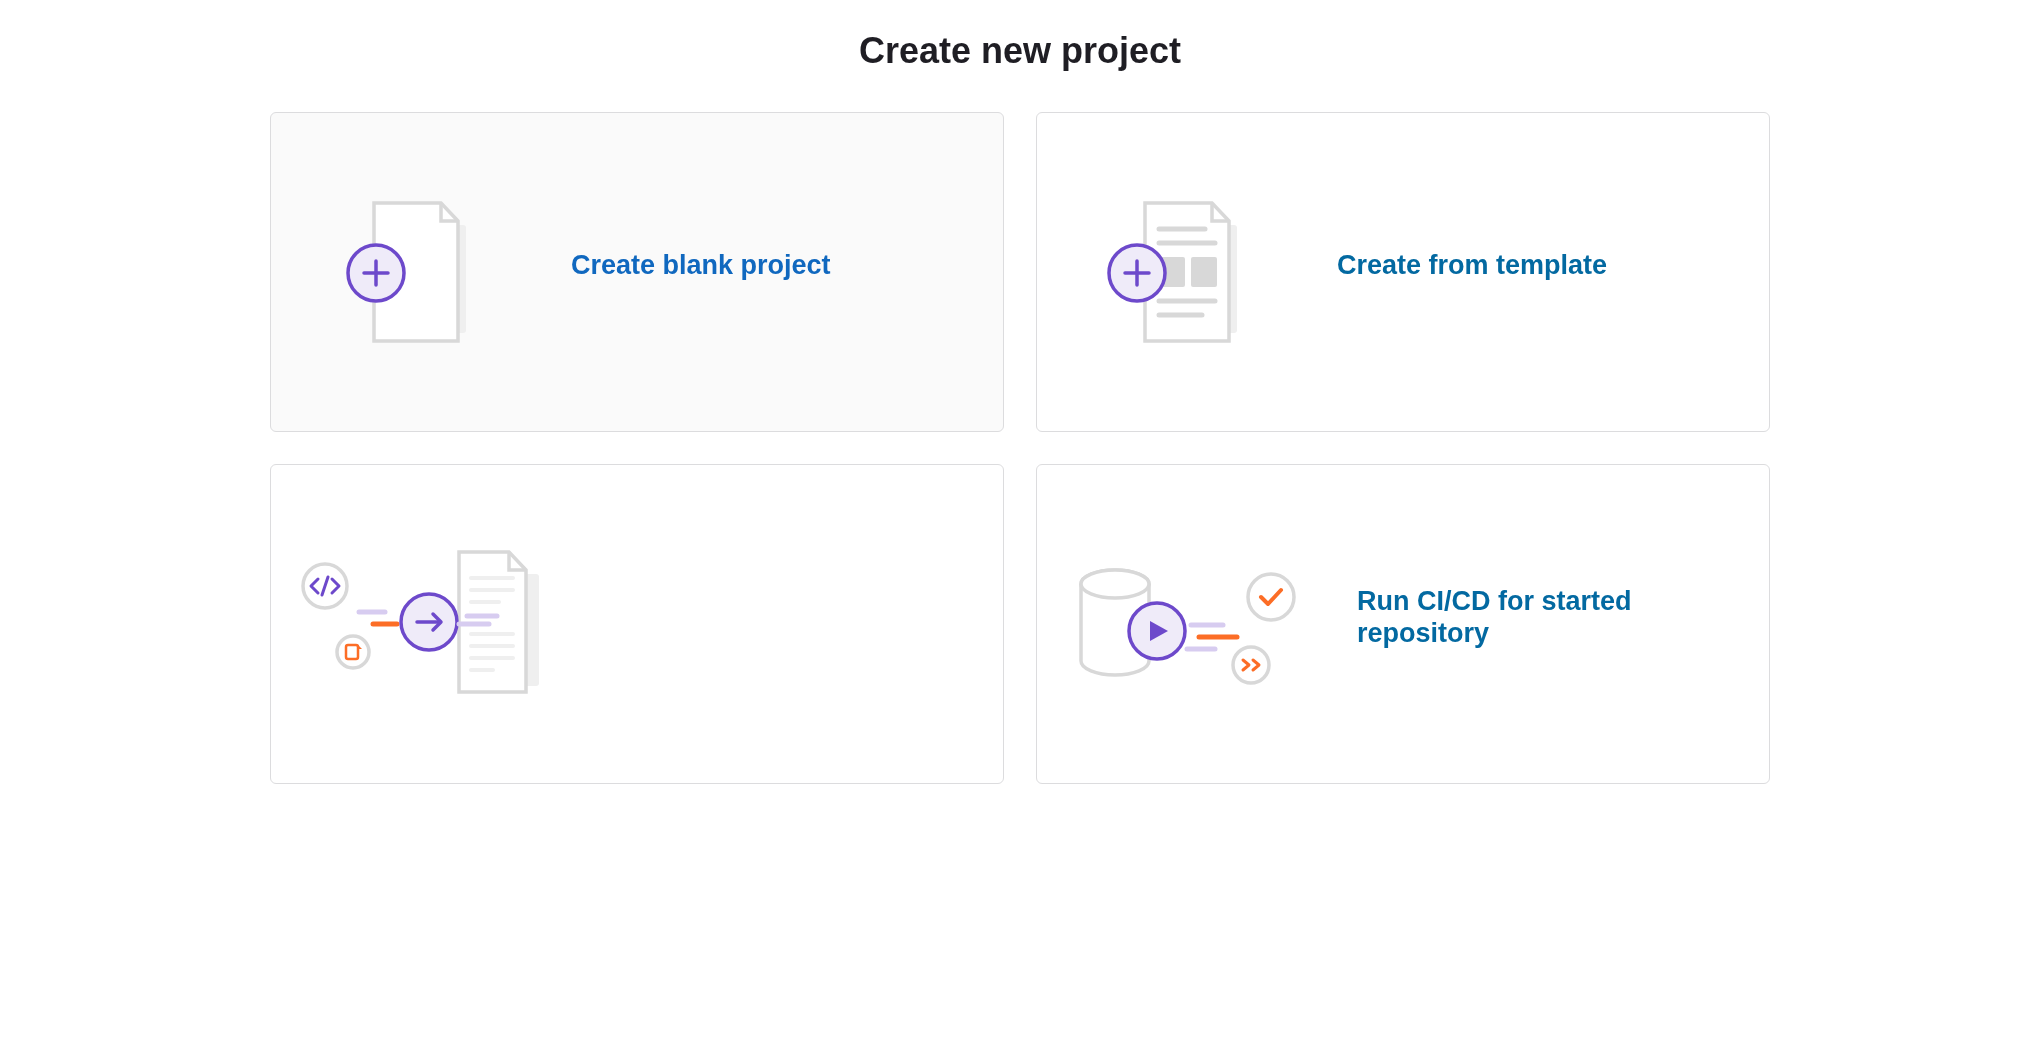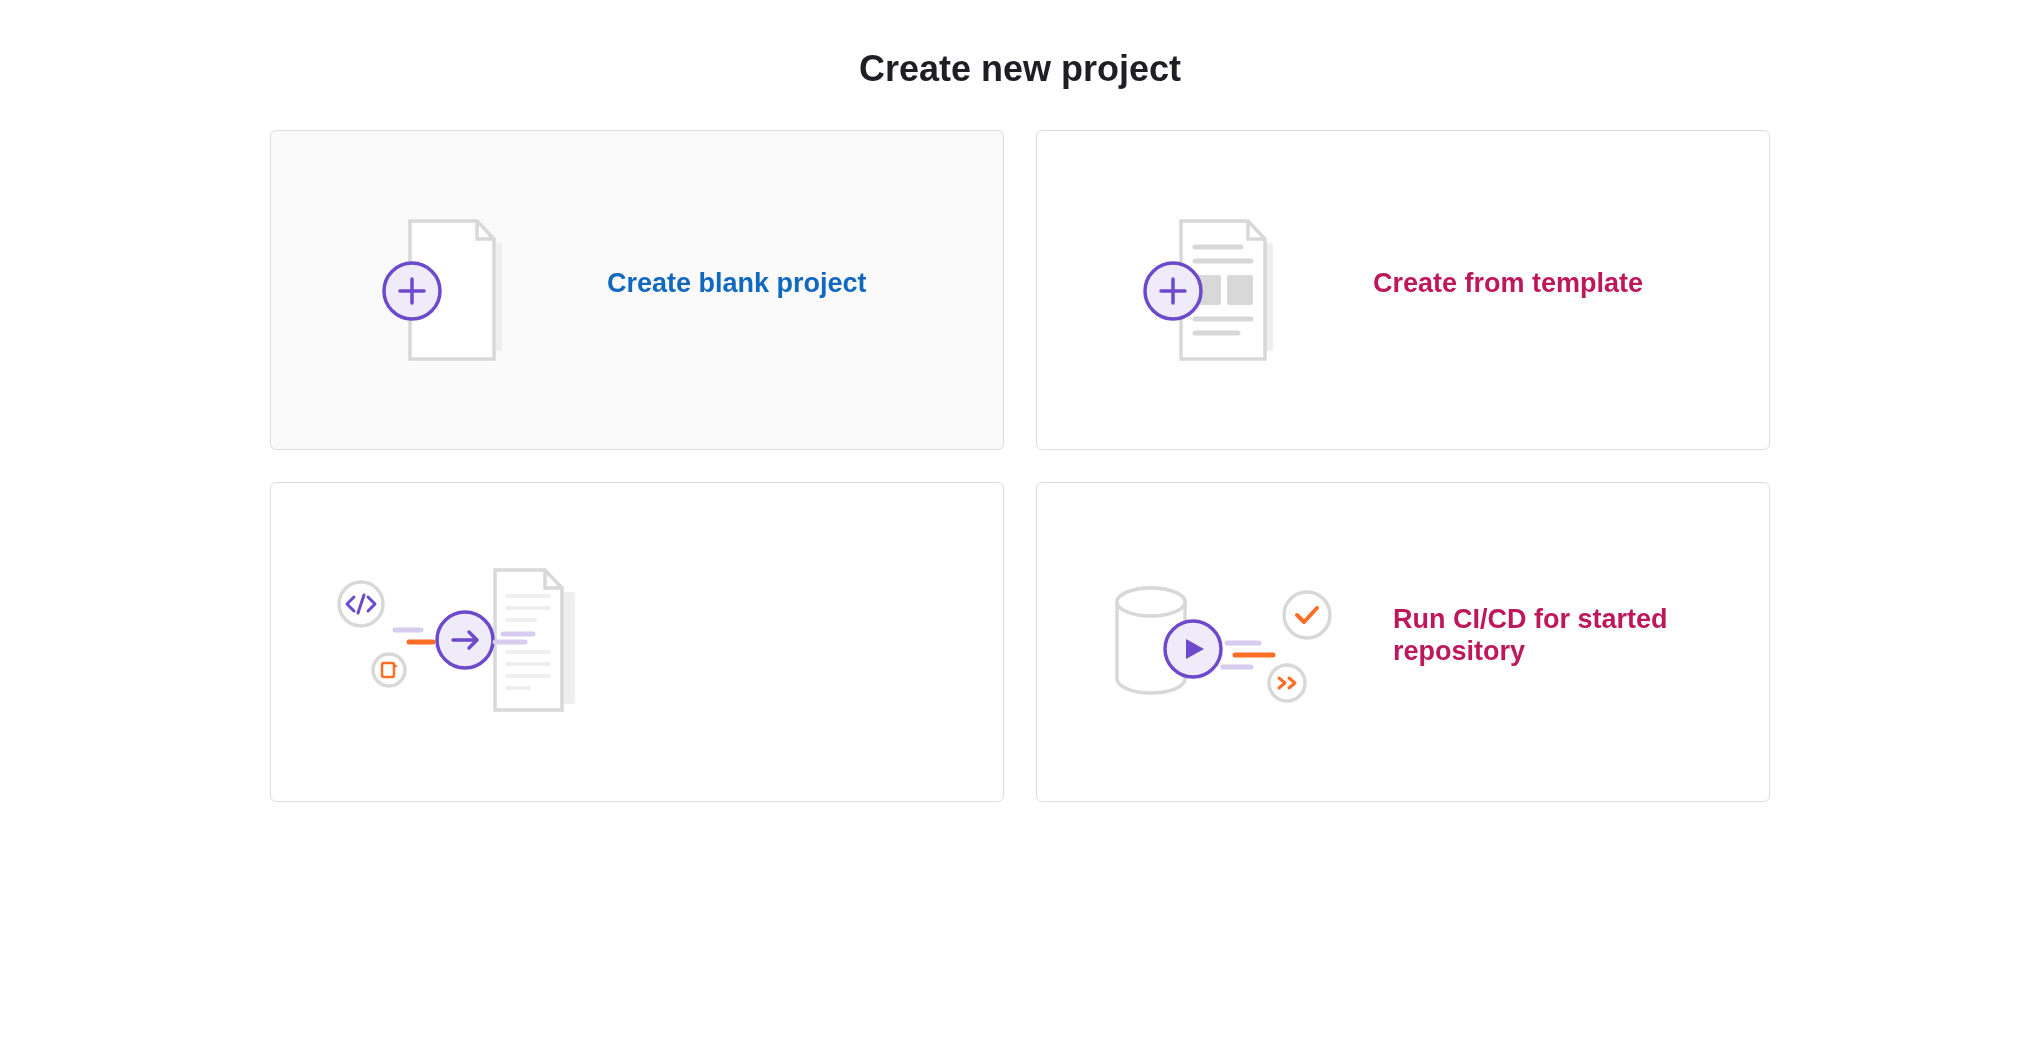--- a/index.html
+++ b/index.html
@@ -16,31 +16,31 @@
     .container {
       max-width: 1500px;
       margin: 0 auto;
     }
     .page-title {
       text-align: center;
       font-size: 36px;
       font-weight: 700;
       color: #1f1e24;
       margin-bottom: 40px;
-      margin-top: 28px;
+      margin-top: 10px;
     }
     .cards-grid {
       display: grid;
       grid-template-columns: 1fr 1fr;
       gap: 32px;
     }
     .card {
       border: 1px solid #dcdcde;
       border-radius: 6px;
-      padding: 48px 56px;
+      padding: 48px 20px;
       display: flex;
       align-items: center;
       gap: 40px;
       cursor: pointer;
       background: #ffffff;
       min-height: 320px;
     }
     .card.hovered {
       background: #fafafa;
     }
@@ -49,21 +49,21 @@
       display: flex;
       align-items: center;
       justify-content: center;
     }
     .card-content {
       flex: 1;
     }
     .card-title {
       font-size: 27px;
       font-weight: 700;
-      color: #be185d;
+      color: #0369a1;
       margin-bottom: 14px;
       line-height: 1.2;
     }
     .card-title.blue {
       color: #1068bf;
     }
     .card-description {
       font-size: 20px;
       color: #303030;
       line-height: 1.5;

